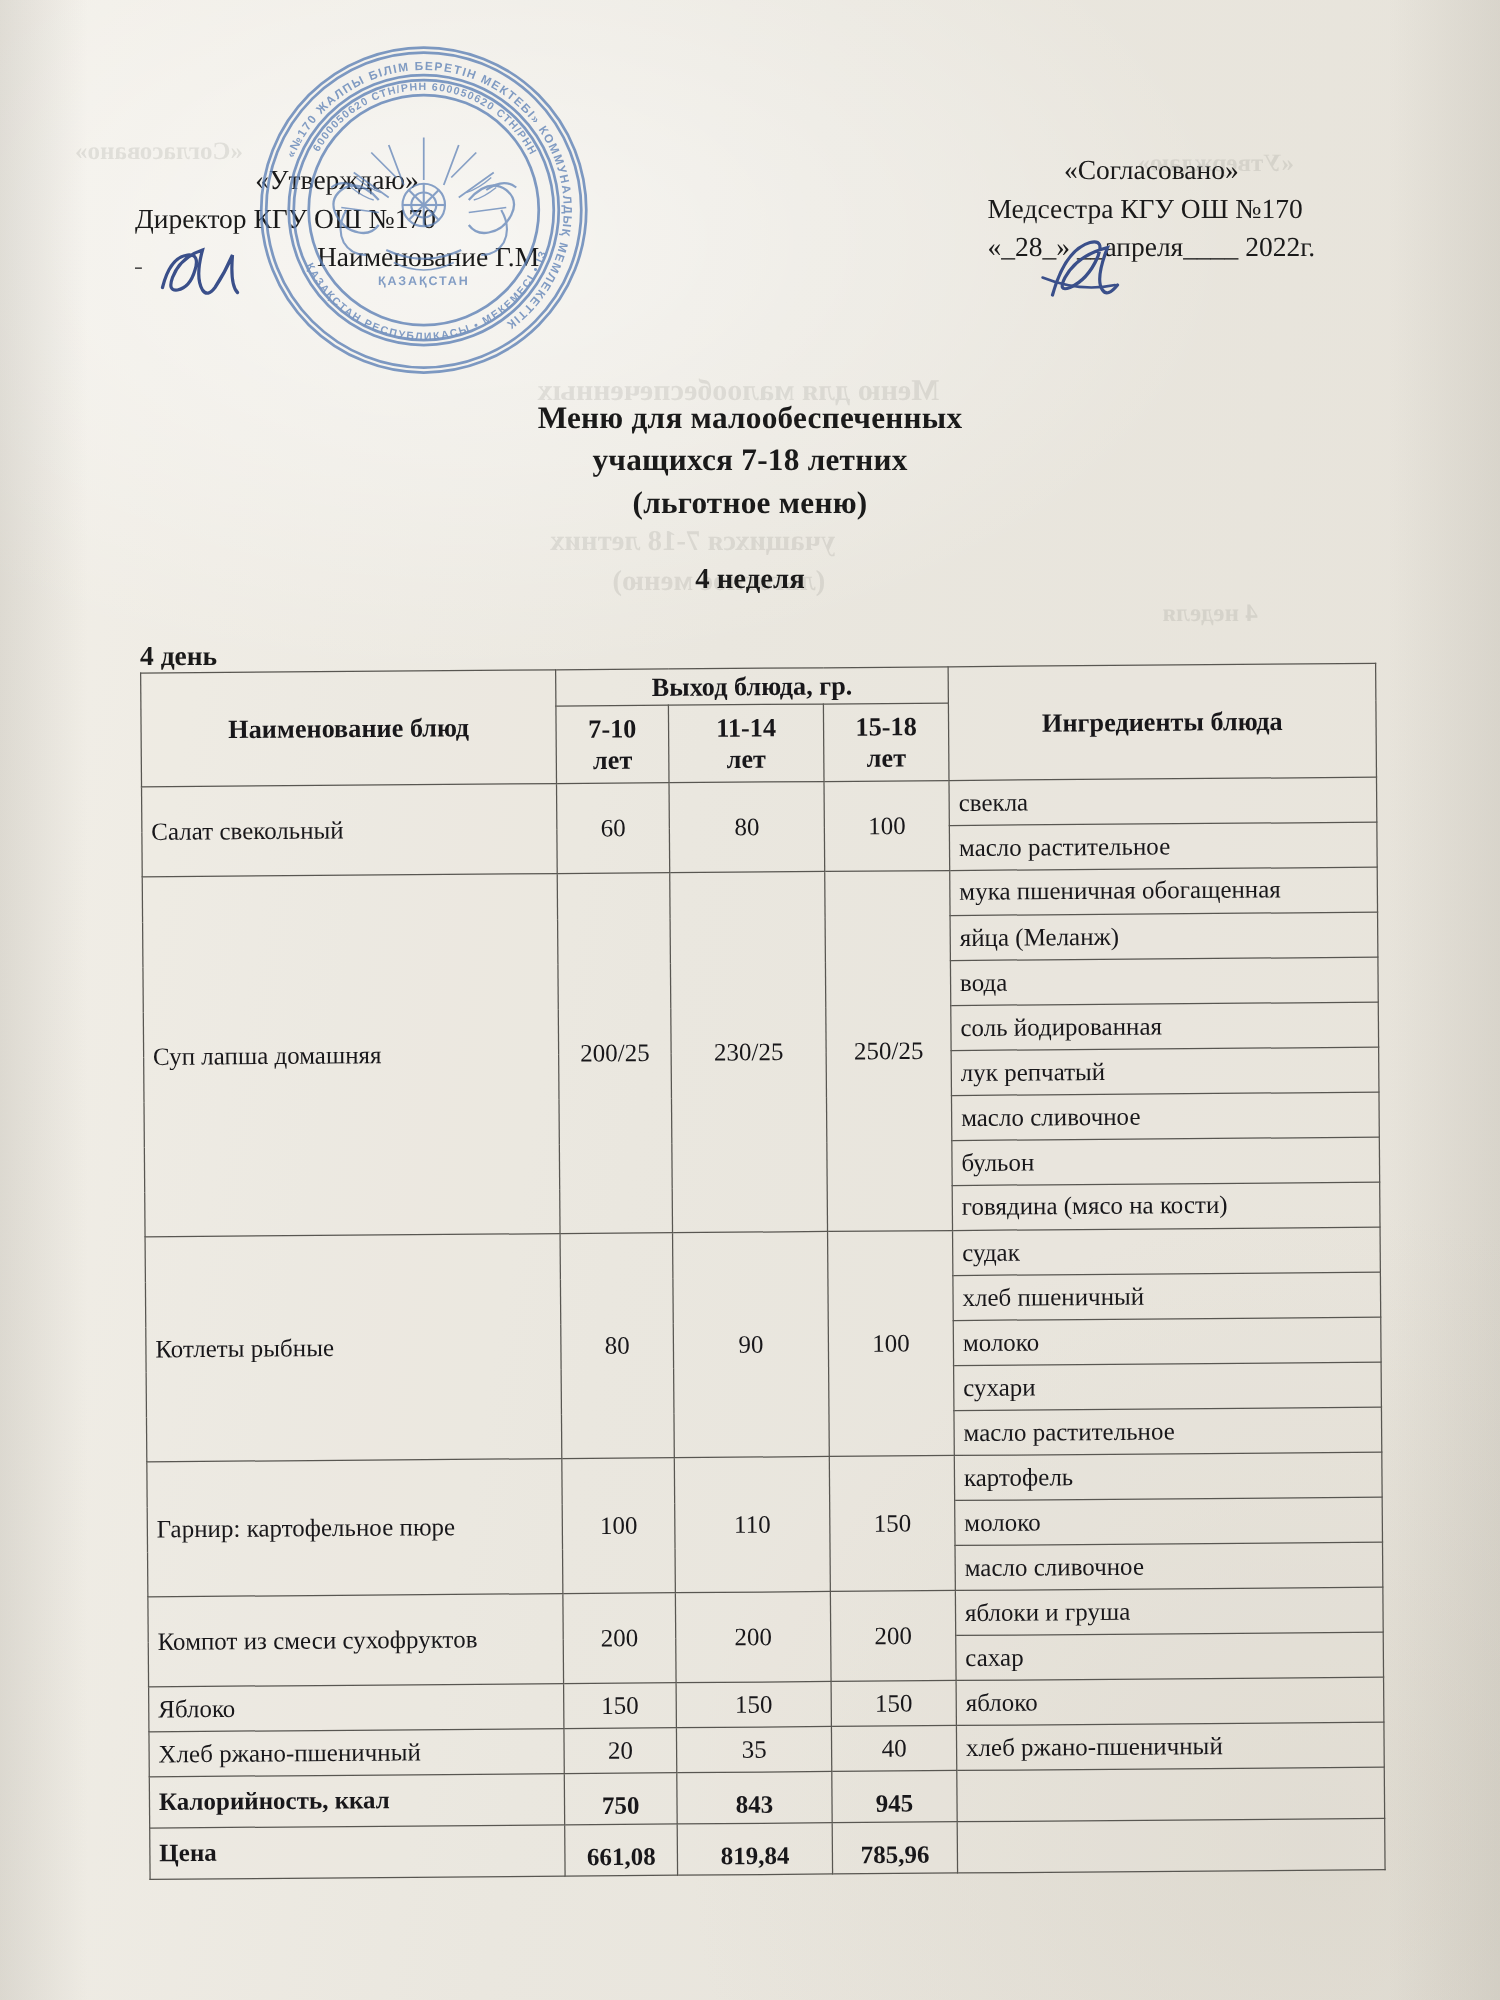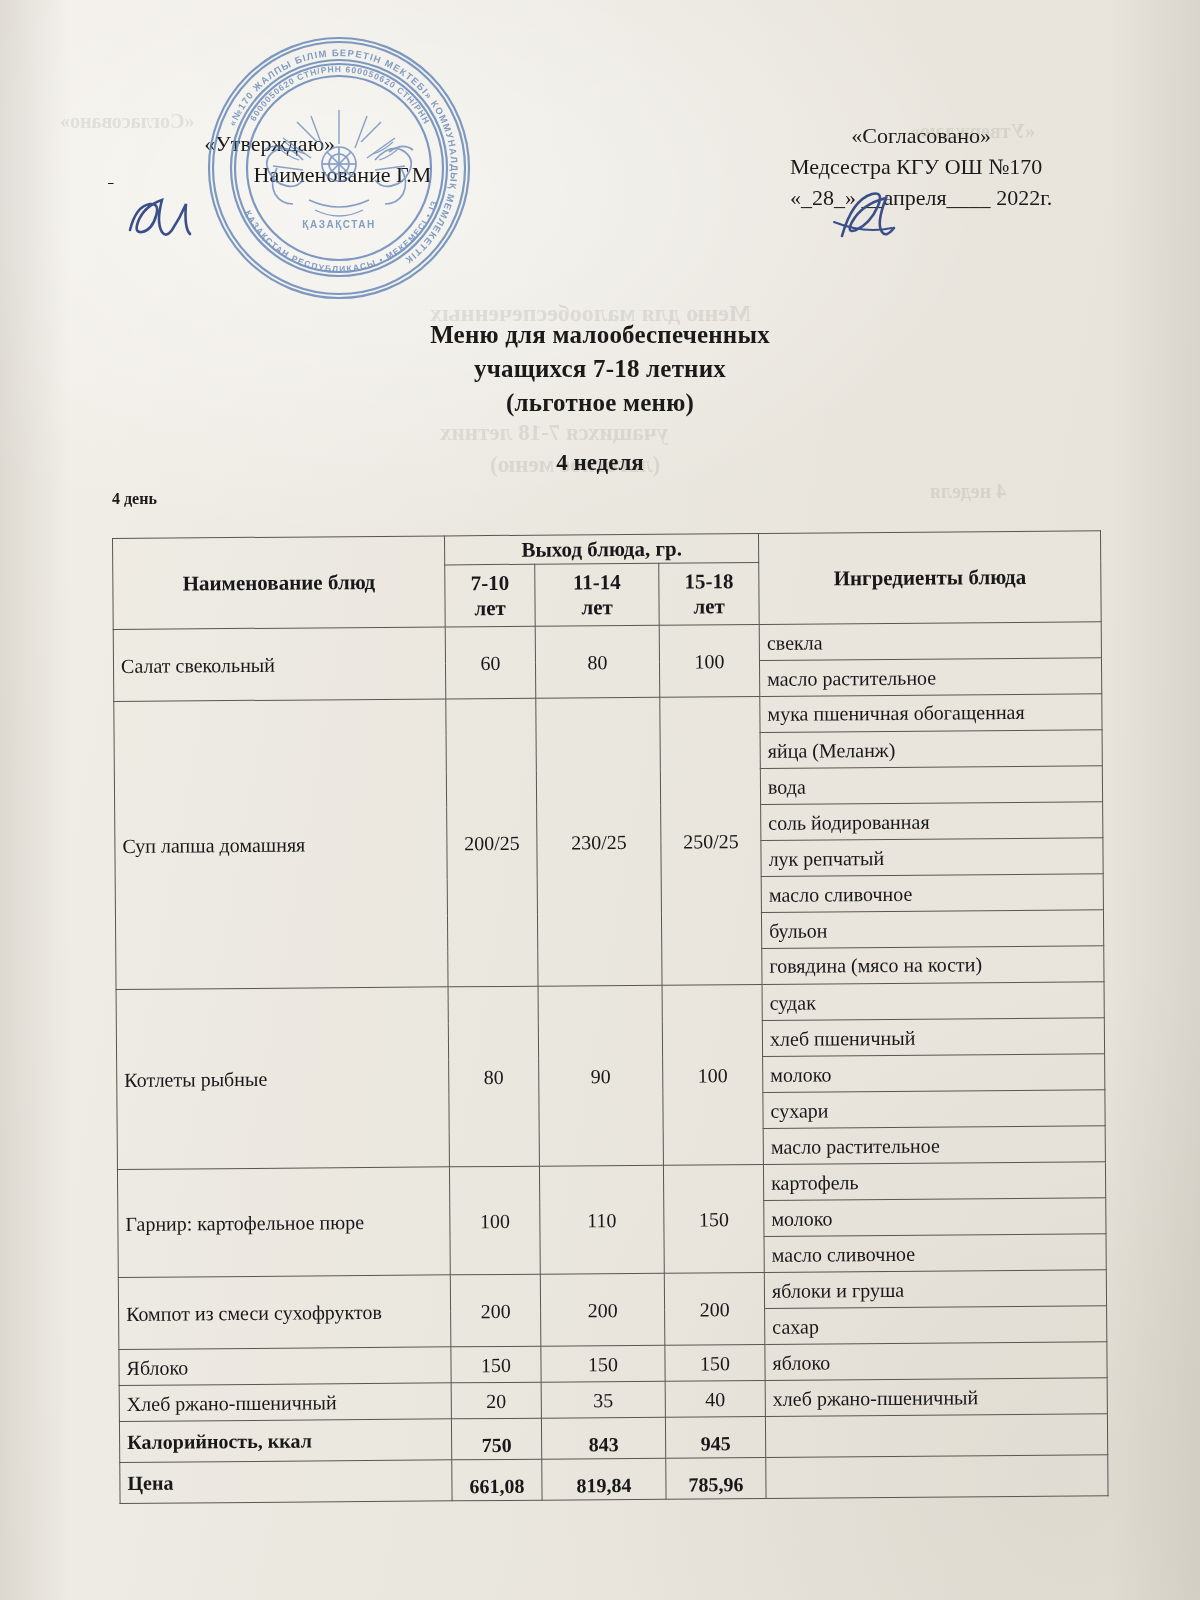--- a/index.html
+++ b/index.html
@@ -95,22 +95,22 @@
     position: absolute;
     left: 0; right: 0;
     top: 450px;
     text-align: center;
     font-size: 23px;
     font-weight: bold;
   }
   .day-label {
     position: absolute;
     left: 112px;
-    top: 490px;
-    font-size: 16px;
+    top: 512px;
+    font-size: 22px;
     font-weight: bold;
   }
 
   
   .tbl-wrap {
     position: absolute;
     left: 112px;
     top: 538px;
     width: 988px;
     transform: rotate(-0.45deg);
@@ -163,20 +163,21 @@
 <div class="ghost" style="left:440px; top:420px; font-size:23px;">учащихся 7-18 летних</div>
 <div class="ghost" style="left:490px; top:452px; font-size:23px;">(льготное меню)</div>
 <div class="ghost" style="left:910px; top:120px; font-size:20px;">«Утверждаю»</div>
 <div class="ghost" style="left:930px; top:480px; font-size:20px;">4 неделя</div>
 <div class="ghost" style="left:60px; top:110px; font-size:20px;">«Согласовано»</div>
 
 <div class="content">
 
   <div class="approval left">
     <div class="ctr">«Утверждаю»</div>
+    <div>Директор КГУ ОШ №170</div>
     <div class="row-sign">
       <span class="u" style="display:inline-block;width:140px;">&nbsp;</span>
       <span>Наименование Г.М</span>
     </div>
   </div>
 
   <div class="approval right">
     <div class="ctr">«Согласовано»</div>
     <div>Медсестра КГУ ОШ №170</div>
     <div>

